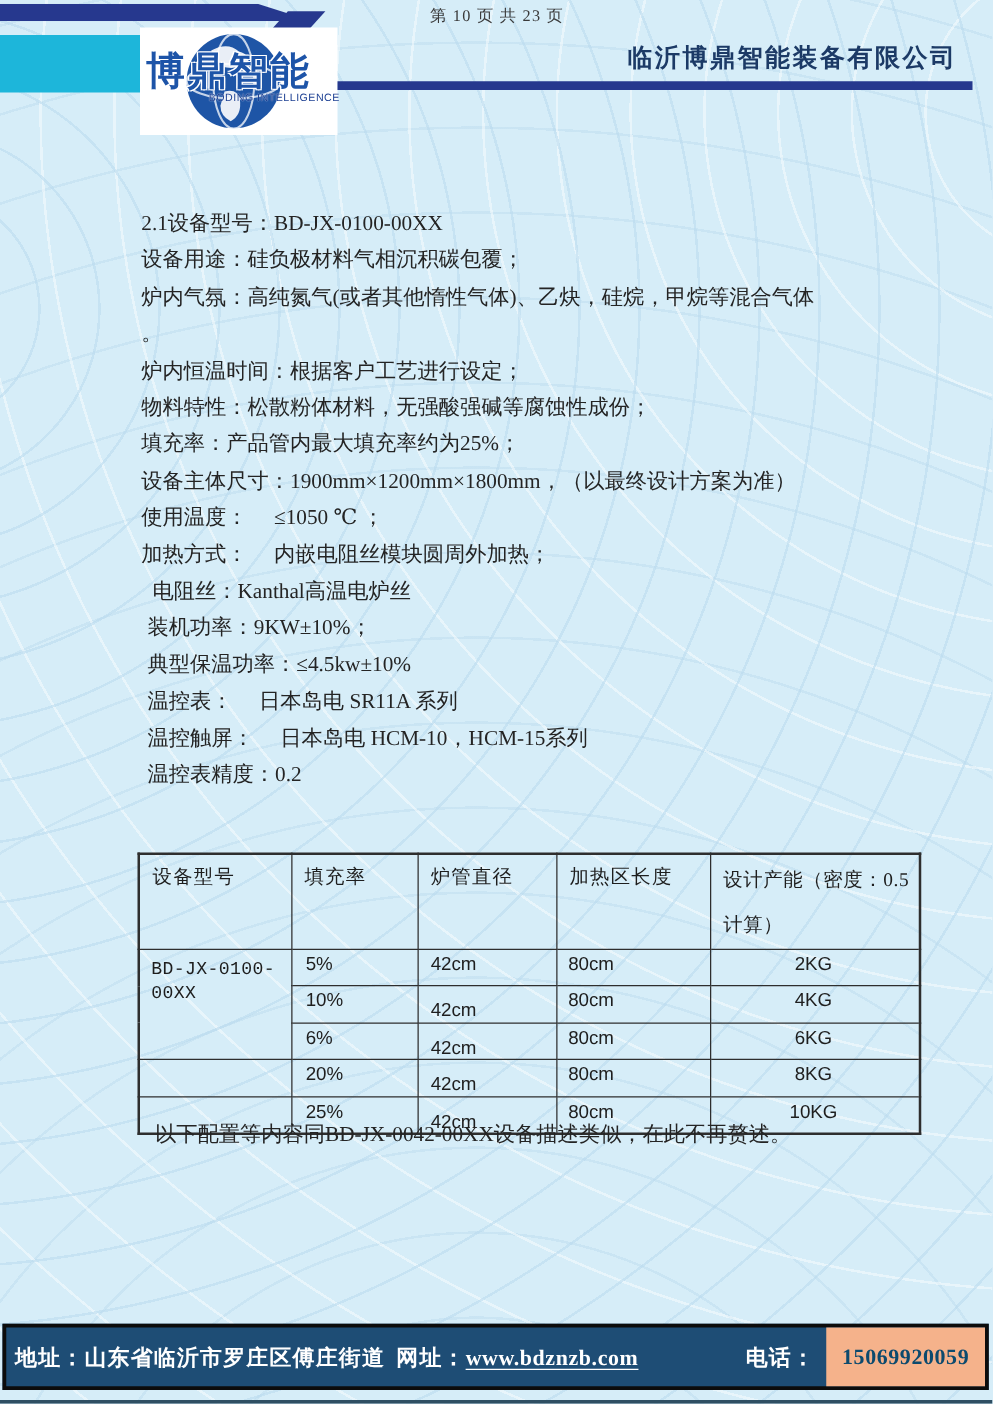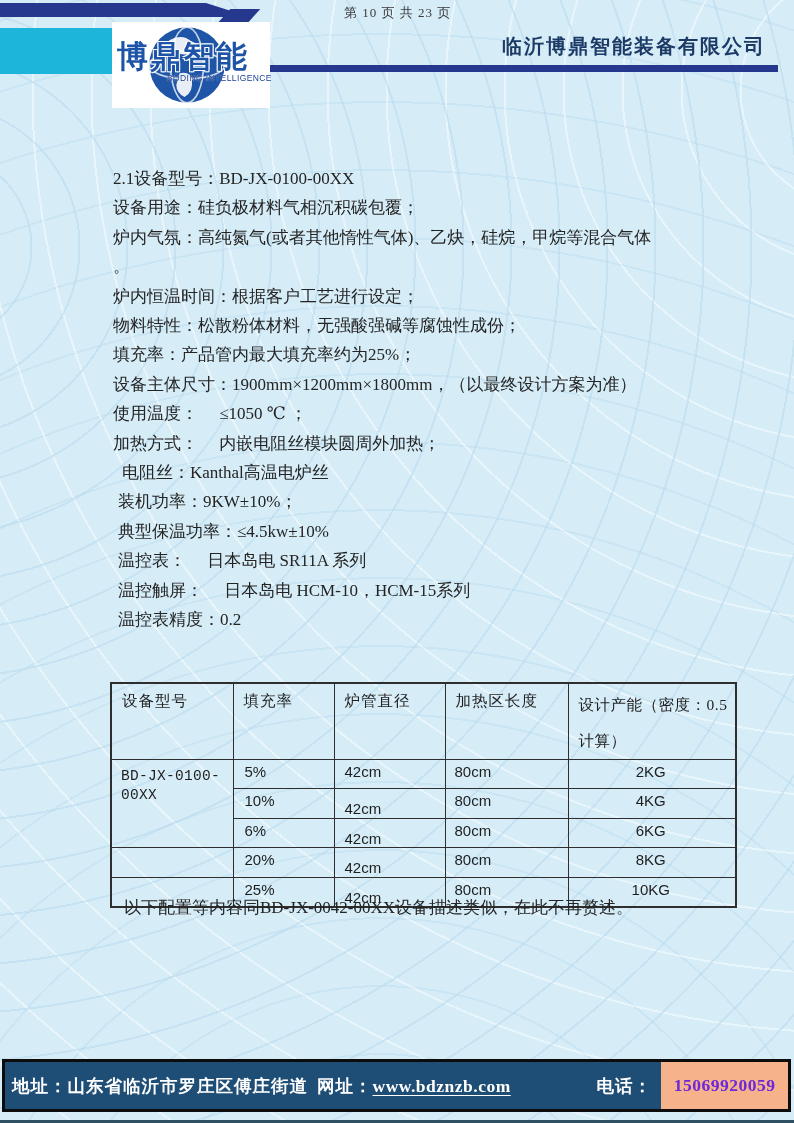--- a/index.html
+++ b/index.html
@@ -120,21 +120,21 @@
     font-family:Liberation Serif, serif;
   }
   .footer-address{ margin-left:7px; letter-spacing:1px; }
   .footer-web{ margin-left:9px; letter-spacing:1px; }
   .footer-url{ text-decoration:underline; text-underline-offset:3px; color:#ffffff; letter-spacing:.5px; }
   .footer-phone{ margin-left:auto; display:flex; align-items:center; align-self:stretch; }
   .footer-phone-label{ margin-right:9px; letter-spacing:1px; align-self:center; }
   .phone-badge{
     width:127px; align-self:stretch; background:#f5b28b;
     display:flex; align-items:center; justify-content:center;
-    color:#6d28d9; font-size:17.5px; letter-spacing:.5px;
+    color:#0c4a6e; font-size:17.5px; letter-spacing:.5px;
   }
   .bottom-strip{
     position:absolute; left:0; bottom:0; width:100%; height:3px; background:#2f4f63;
   }
 </style>
 </head>
 <body>
 
 <div id="page">
 

